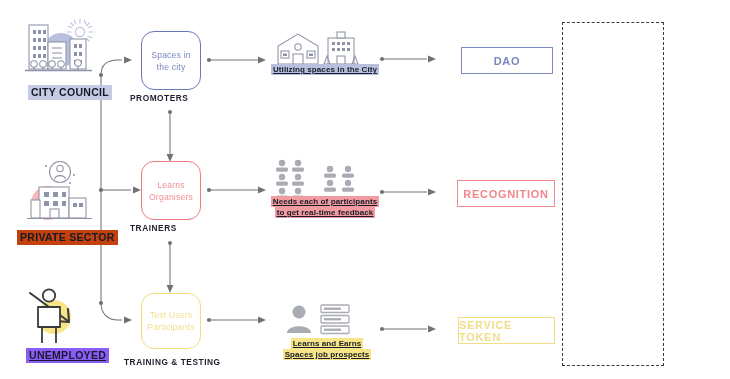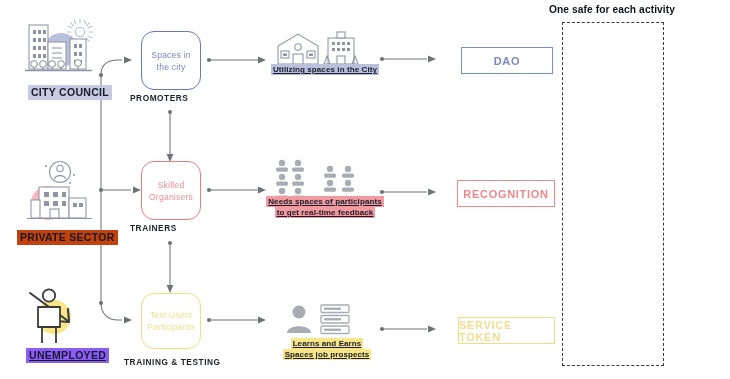--- a/index.html
+++ b/index.html
@@ -308,21 +308,21 @@
         <line x1="15" y1="61.5" x2="80" y2="61.5" stroke="#8e93a6" stroke-width="1.2"></line>
       </svg>
     </div>
     <div style="margin-left:5px;margin-top:-2px;">
       <span class="label lab-private">PRIVATE SECTOR</span>
     </div>
   </div>
 
   <div class="rolebox rb-red" style="left:141px;top:161px;width:58px;height:57px;">
     <div>
-      <span>Skilled</span>
+      <span>Learns</span>
       <span>Organisers</span>
     </div>
   </div>
   <div class="rolecap" style="left:130px;top:223px;width:80px;">TRAINERS</div>
 
   <div class="abs" style="left:272px;top:158px;width:108px;height:40px;">
     <svg width="108" height="40" viewBox="0 0 108 40">
       <g fill="#a9acb3">
 
         <g>
@@ -347,21 +347,21 @@
             <rect x="70" y="15.5" width="12" height="4.2" rx="1.6"></rect>
           <circle cx="58" cy="25" r="3.2"></circle>
             <rect x="52" y="29.5" width="12" height="4.2" rx="1.6"></rect>
           <circle cx="76" cy="25" r="3.2"></circle>
             <rect x="70" y="29.5" width="12" height="4.2" rx="1.6"></rect>
         </g>
       </g>
     </svg>
   </div>
   <div class="benefit bn-red" style="left:261px;top:196px;width:128px;">
-    <i>Needs spaces of participants</i><br>
+    <i>Needs each of participants</i><br>
     <i>to get real-time feedback</i>
   </div>
 
   <div class="outcome oc-red" style="left:436px;top:180px;width:96px;height:25px;">RECOGNITION</div>
 
   <div class="actor" style="left:12px;top:287px;">
     <div class="iconbox" style="height:62px;">
       <svg width="96" height="62" viewBox="0 0 96 62">
         <circle cx="42" cy="30" r="17" fill="#f8e588"></circle>
 
@@ -409,21 +409,20 @@
       </g>
     </svg>
   </div>
   <div class="benefit bn-yellow" style="left:272px;top:338px;width:110px;">
     <i>Learns and Earns</i><br>
     <i>Spaces job prospects</i>
   </div>
 
   <div class="outcome oc-yellow" style="left:437px;top:317px;width:95px;height:25px;">SERVICE TOKEN</div>
 
-  <div class="safe-title" style="left:549px;top:4px;">One safe for each activity</div>
 
   <div class="safe-box" style="left:562px;top:22px;width:100px;height:342px;"></div>
 
   <div class="safe-item si-blue" style="left:562px;top:44px;">
     <br>
     
   </div>
 
   <div class="safe-item si-red" style="left:562px;top:175px;">
     <br>

